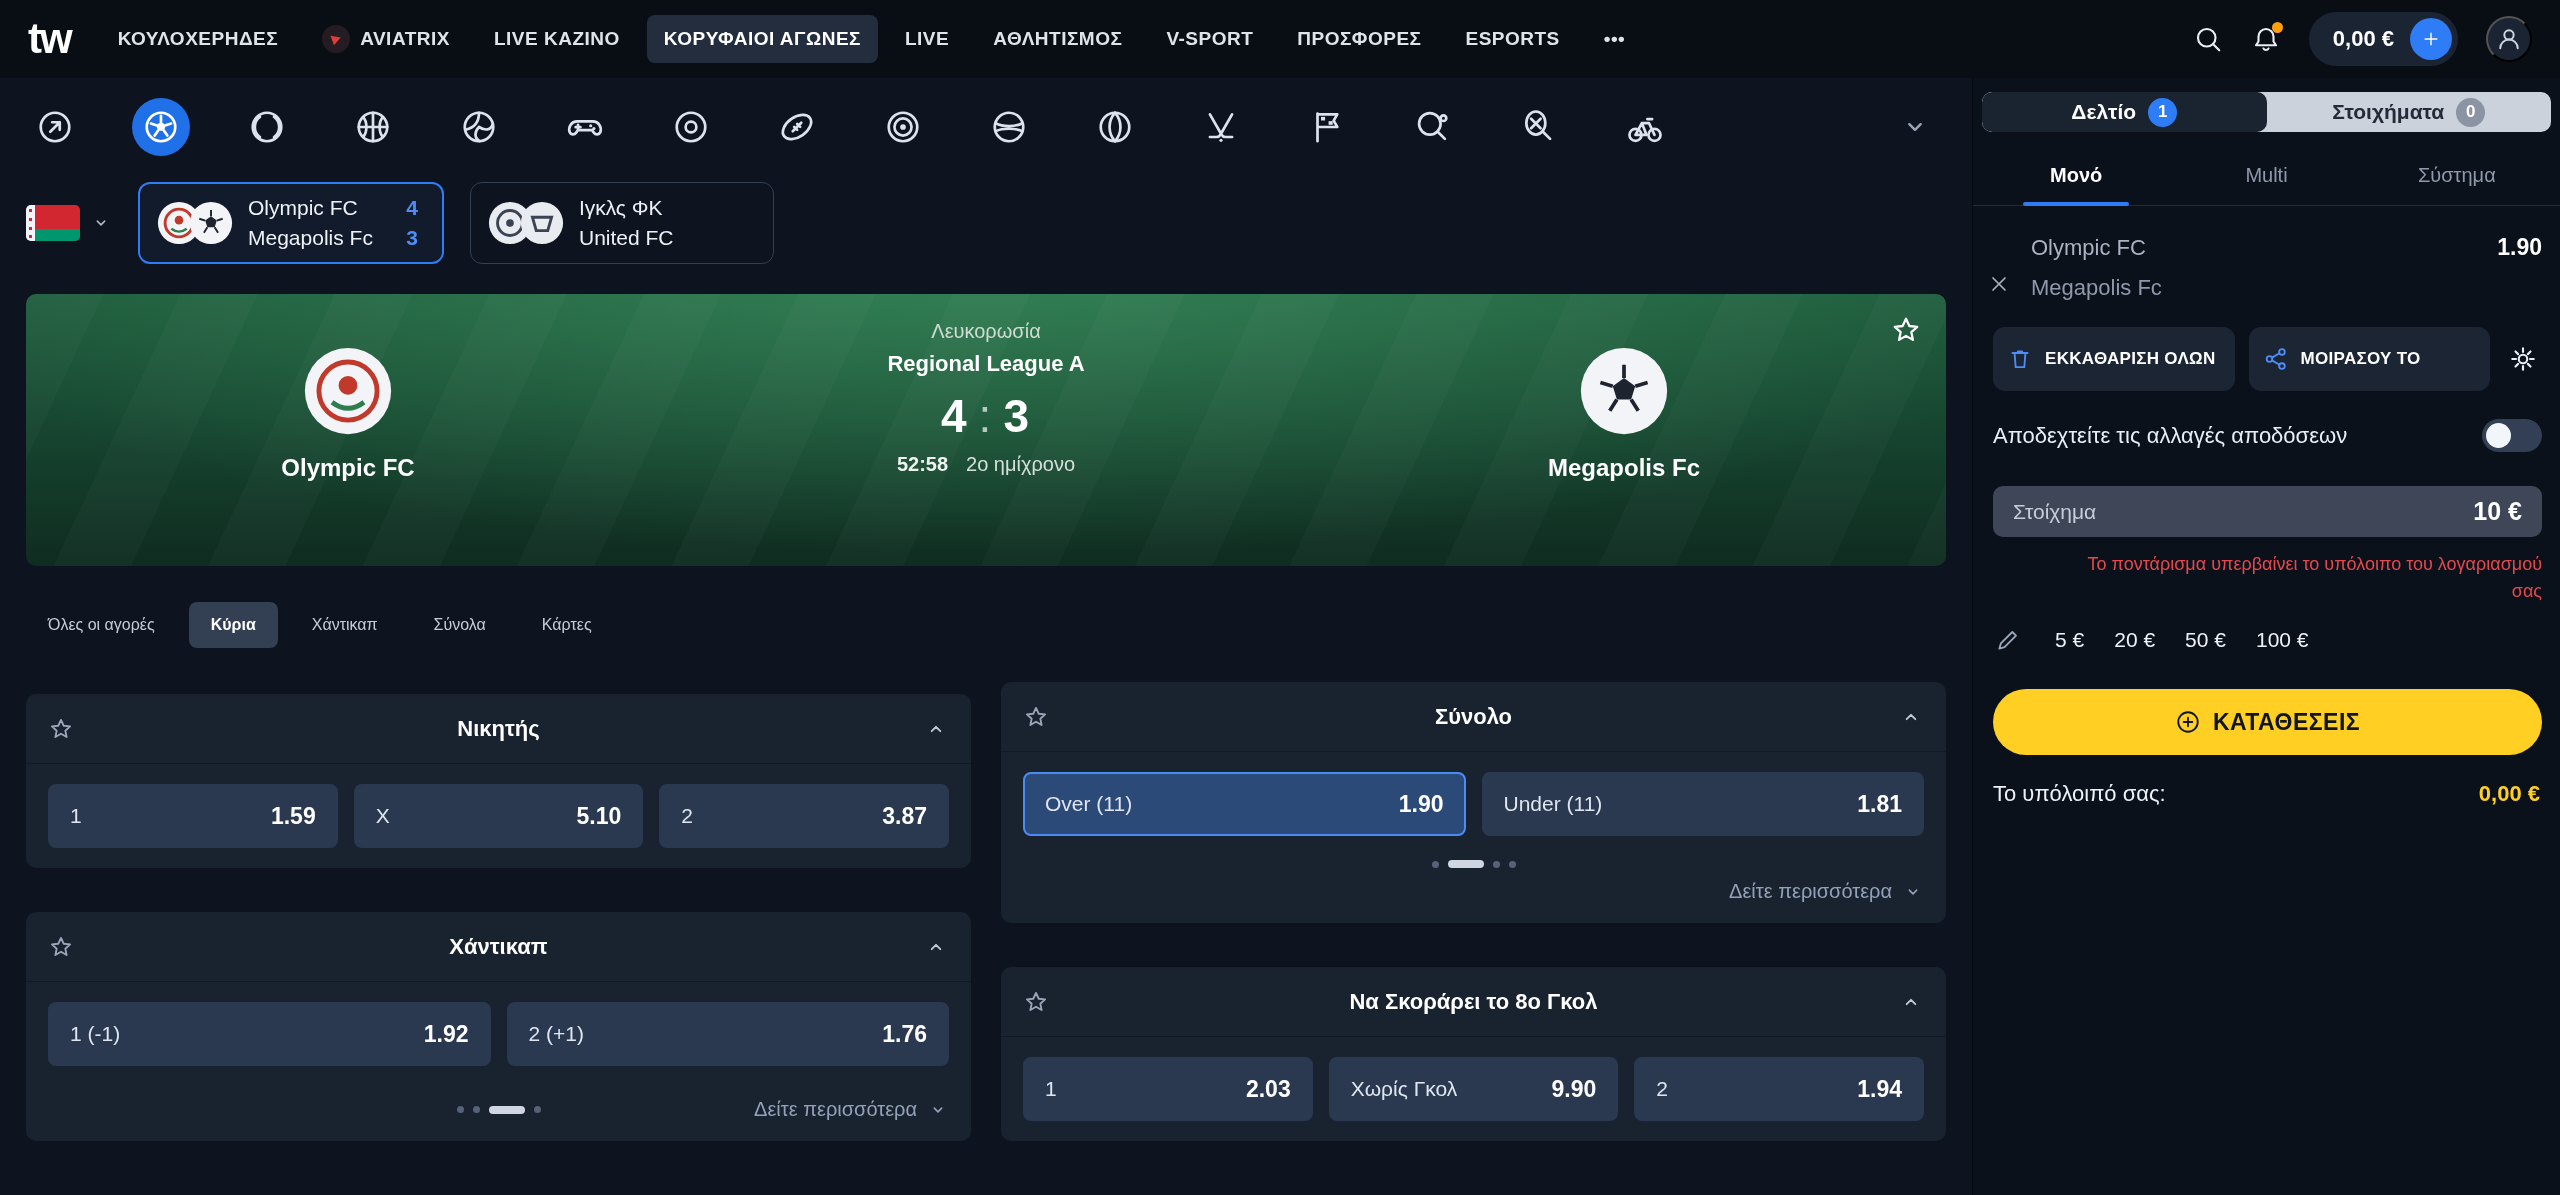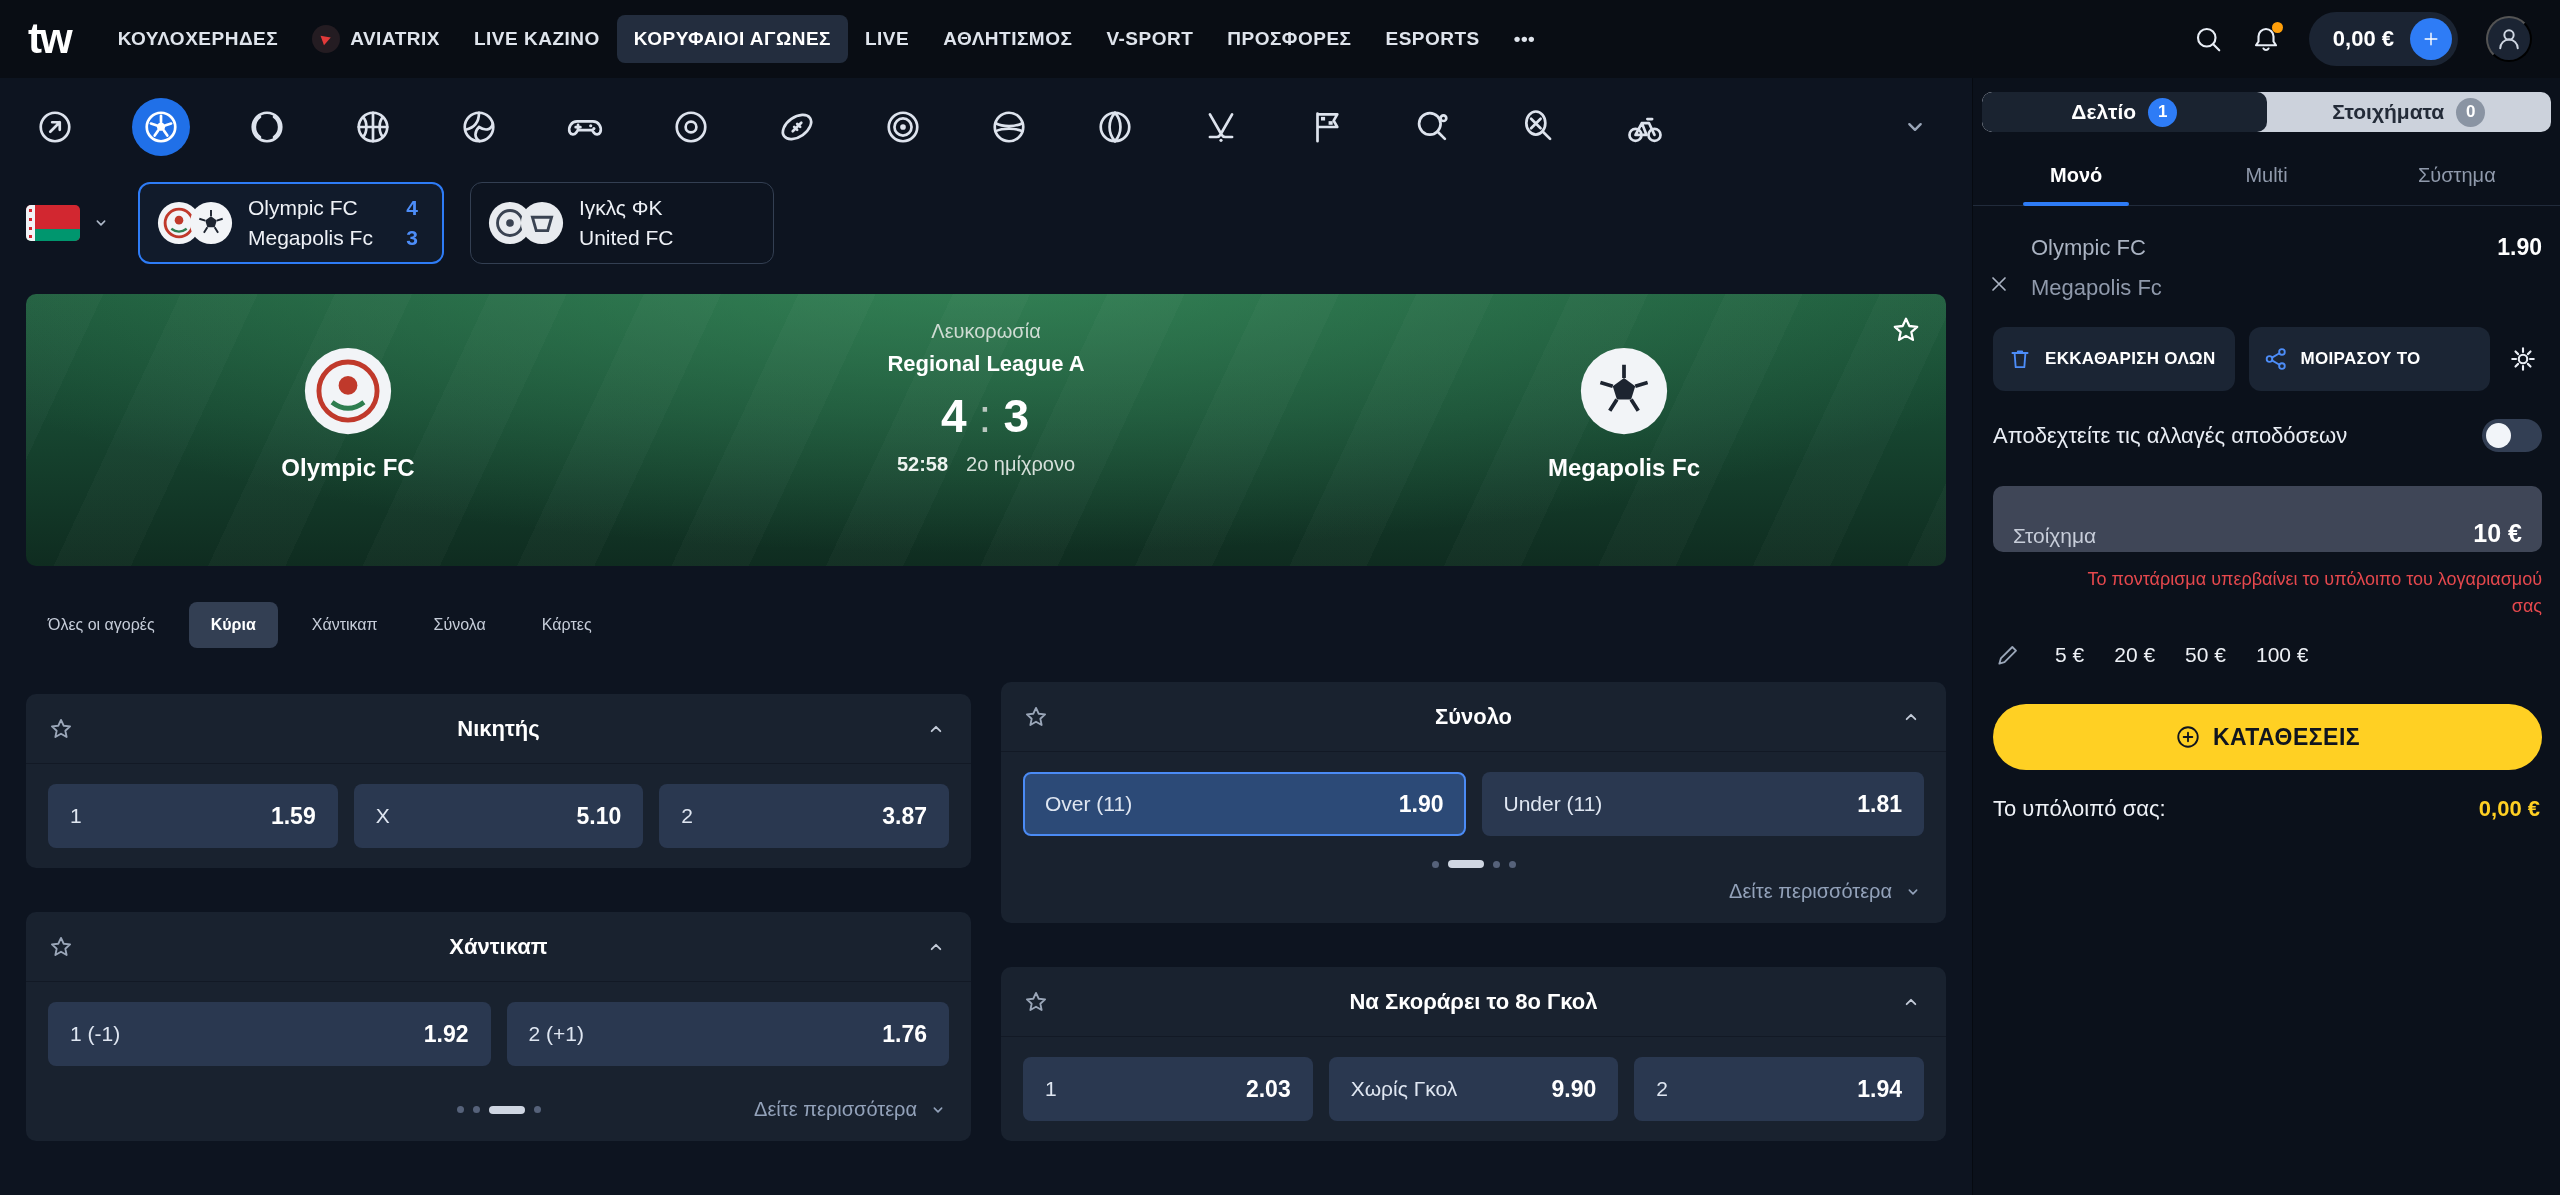--- a/index.html
+++ b/index.html
@@ -3,21 +3,21 @@
 <meta charset="utf-8">
 <style>
   * { margin:0; padding:0; box-sizing:border-box; }
   html,body { background:#05070b; }
   body { font-family:"Liberation Sans", sans-serif; color:#e9edf4; }
   .app { position:relative; width:2560px; height:1195px; background:#0d1420; overflow:hidden; display:flex; flex-direction:column; }
 
   
   .topbar { flex:0 0 72px; background:#090d14; display:flex; align-items:center; padding:12px 28px; gap:30px; }
   .logo { font-size:42px; font-weight:800; color:#fff; letter-spacing:-2px; cursor:pointer; }
-  .nav { display:flex; align-items:center; gap:0; flex:1; }
+  .nav { display:flex; align-items:center; gap:10px; flex:1; }
   .nav-item { display:flex; align-items:center; gap:10px; font-size:19px; font-weight:700; letter-spacing:.5px; color:#dfe4ec; padding:13px 17px; border-radius:8px; white-space:nowrap; cursor:pointer; }
   .nav-item.active { background:#232d3e; color:#fff; }
   .aviatrix-dot { width:28px; height:28px; border-radius:50%; background:#241c22; display:flex; align-items:center; justify-content:center; }
   .aviatrix-dot i { display:block; width:0; height:0; border-left:9px solid #e33a3a; border-top:5px solid transparent; border-bottom:5px solid transparent; transform:rotate(-20deg); }
   .top-actions { display:flex; align-items:center; gap:28px; }
   .icon-btn { background:none; border:none; cursor:pointer; position:relative; display:flex; align-items:center; justify-content:center; color:#e9eef6; }
   .notif-dot { position:absolute; top:-2px; right:-2px; width:11px; height:11px; border-radius:50%; background:#ff9f0a; }
   .balance-pill { display:flex; align-items:center; gap:16px; background:#1b2433; border-radius:999px; padding:6px 6px 6px 24px; cursor:pointer; }
   .balance-amount { font-size:22px; font-weight:700; color:#fff; }
   .plus-btn { width:42px; height:42px; border-radius:50%; background:#2e7cf6; border:none; display:flex; align-items:center; justify-content:center; color:#fff; cursor:pointer; }
@@ -112,21 +112,21 @@
   .sel-pick { color:#4d8df8; }
   .sel-remove { position:absolute; left:14px; top:66px; background:none; border:none; color:#aab3c2; cursor:pointer; display:flex; }
   .bs-actions { display:flex; align-items:center; gap:14px; padding:20px 18px 0 20px; }
   .action-btn { flex:1; min-height:64px; background:#1b2534; border:none; border-radius:12px; display:flex; align-items:center; gap:12px; padding:8px 14px; color:#fff; font-size:17px; font-weight:700; letter-spacing:.3px; line-height:1.2; text-align:left; cursor:pointer; font-family:inherit; }
   .action-btn svg { flex:0 0 auto; color:#4d8df8; }
   .gear-btn { background:none; border:none; color:#e9edf4; cursor:pointer; display:flex; padding:4px; }
   .bs-accept { display:flex; align-items:center; justify-content:space-between; gap:22px; padding:28px 18px 0 20px; font-size:22px; line-height:1.35; color:#e9edf4; }
   .bs-accept .txt { max-width:390px; }
   .toggle { width:60px; height:33px; border-radius:17px; background:#333f54; position:relative; flex:0 0 auto; border:none; cursor:pointer; }
   .toggle .knob { position:absolute; left:4px; top:4px; width:25px; height:25px; border-radius:50%; background:#f2f5f9; }
-  .bs-stake { margin:34px 18px 0 20px; background:#3f4657; border-radius:10px; height:66px; display:flex; align-items:flex-end; justify-content:space-between; padding:4px 20px; cursor:text; }
+  .bs-stake { margin:34px 18px 0 20px; background:#3f4657; border-radius:10px; height:51px; display:flex; align-items:center; justify-content:space-between; padding:16px 20px; cursor:text; }
   .stake-label { color:#c7cdd9; font-size:21px; }
   .stake-value { color:#fff; font-size:25px; font-weight:700; }
   .bs-error { padding:14px 18px 0 90px; color:#e5484d; font-size:18px; line-height:1.5; text-align:right; }
   .bs-quick { display:flex; align-items:center; gap:30px; padding:22px 18px 0 22px; }
   .pencil-btn { background:none; border:none; color:#9aa6b8; cursor:pointer; display:flex; margin-right:4px; }
   .quick-stake { background:none; border:none; color:#eef1f6; font-size:21px; cursor:pointer; font-family:inherit; }
   .bs-deposit { margin:36px 18px 0 20px; height:66px; width:calc(100% - 38px); border:none; border-radius:999px; background:#ffd023; color:#10151f; font-size:23px; font-weight:800; letter-spacing:.5px; display:flex; align-items:center; justify-content:center; gap:12px; cursor:pointer; font-family:inherit; }
   .bs-deposit svg { color:#10151f; }
   .bs-balance { display:flex; align-items:center; justify-content:space-between; padding:26px 20px 0; font-size:22px; }
   .bs-balance .lab { color:#eef1f6; }

